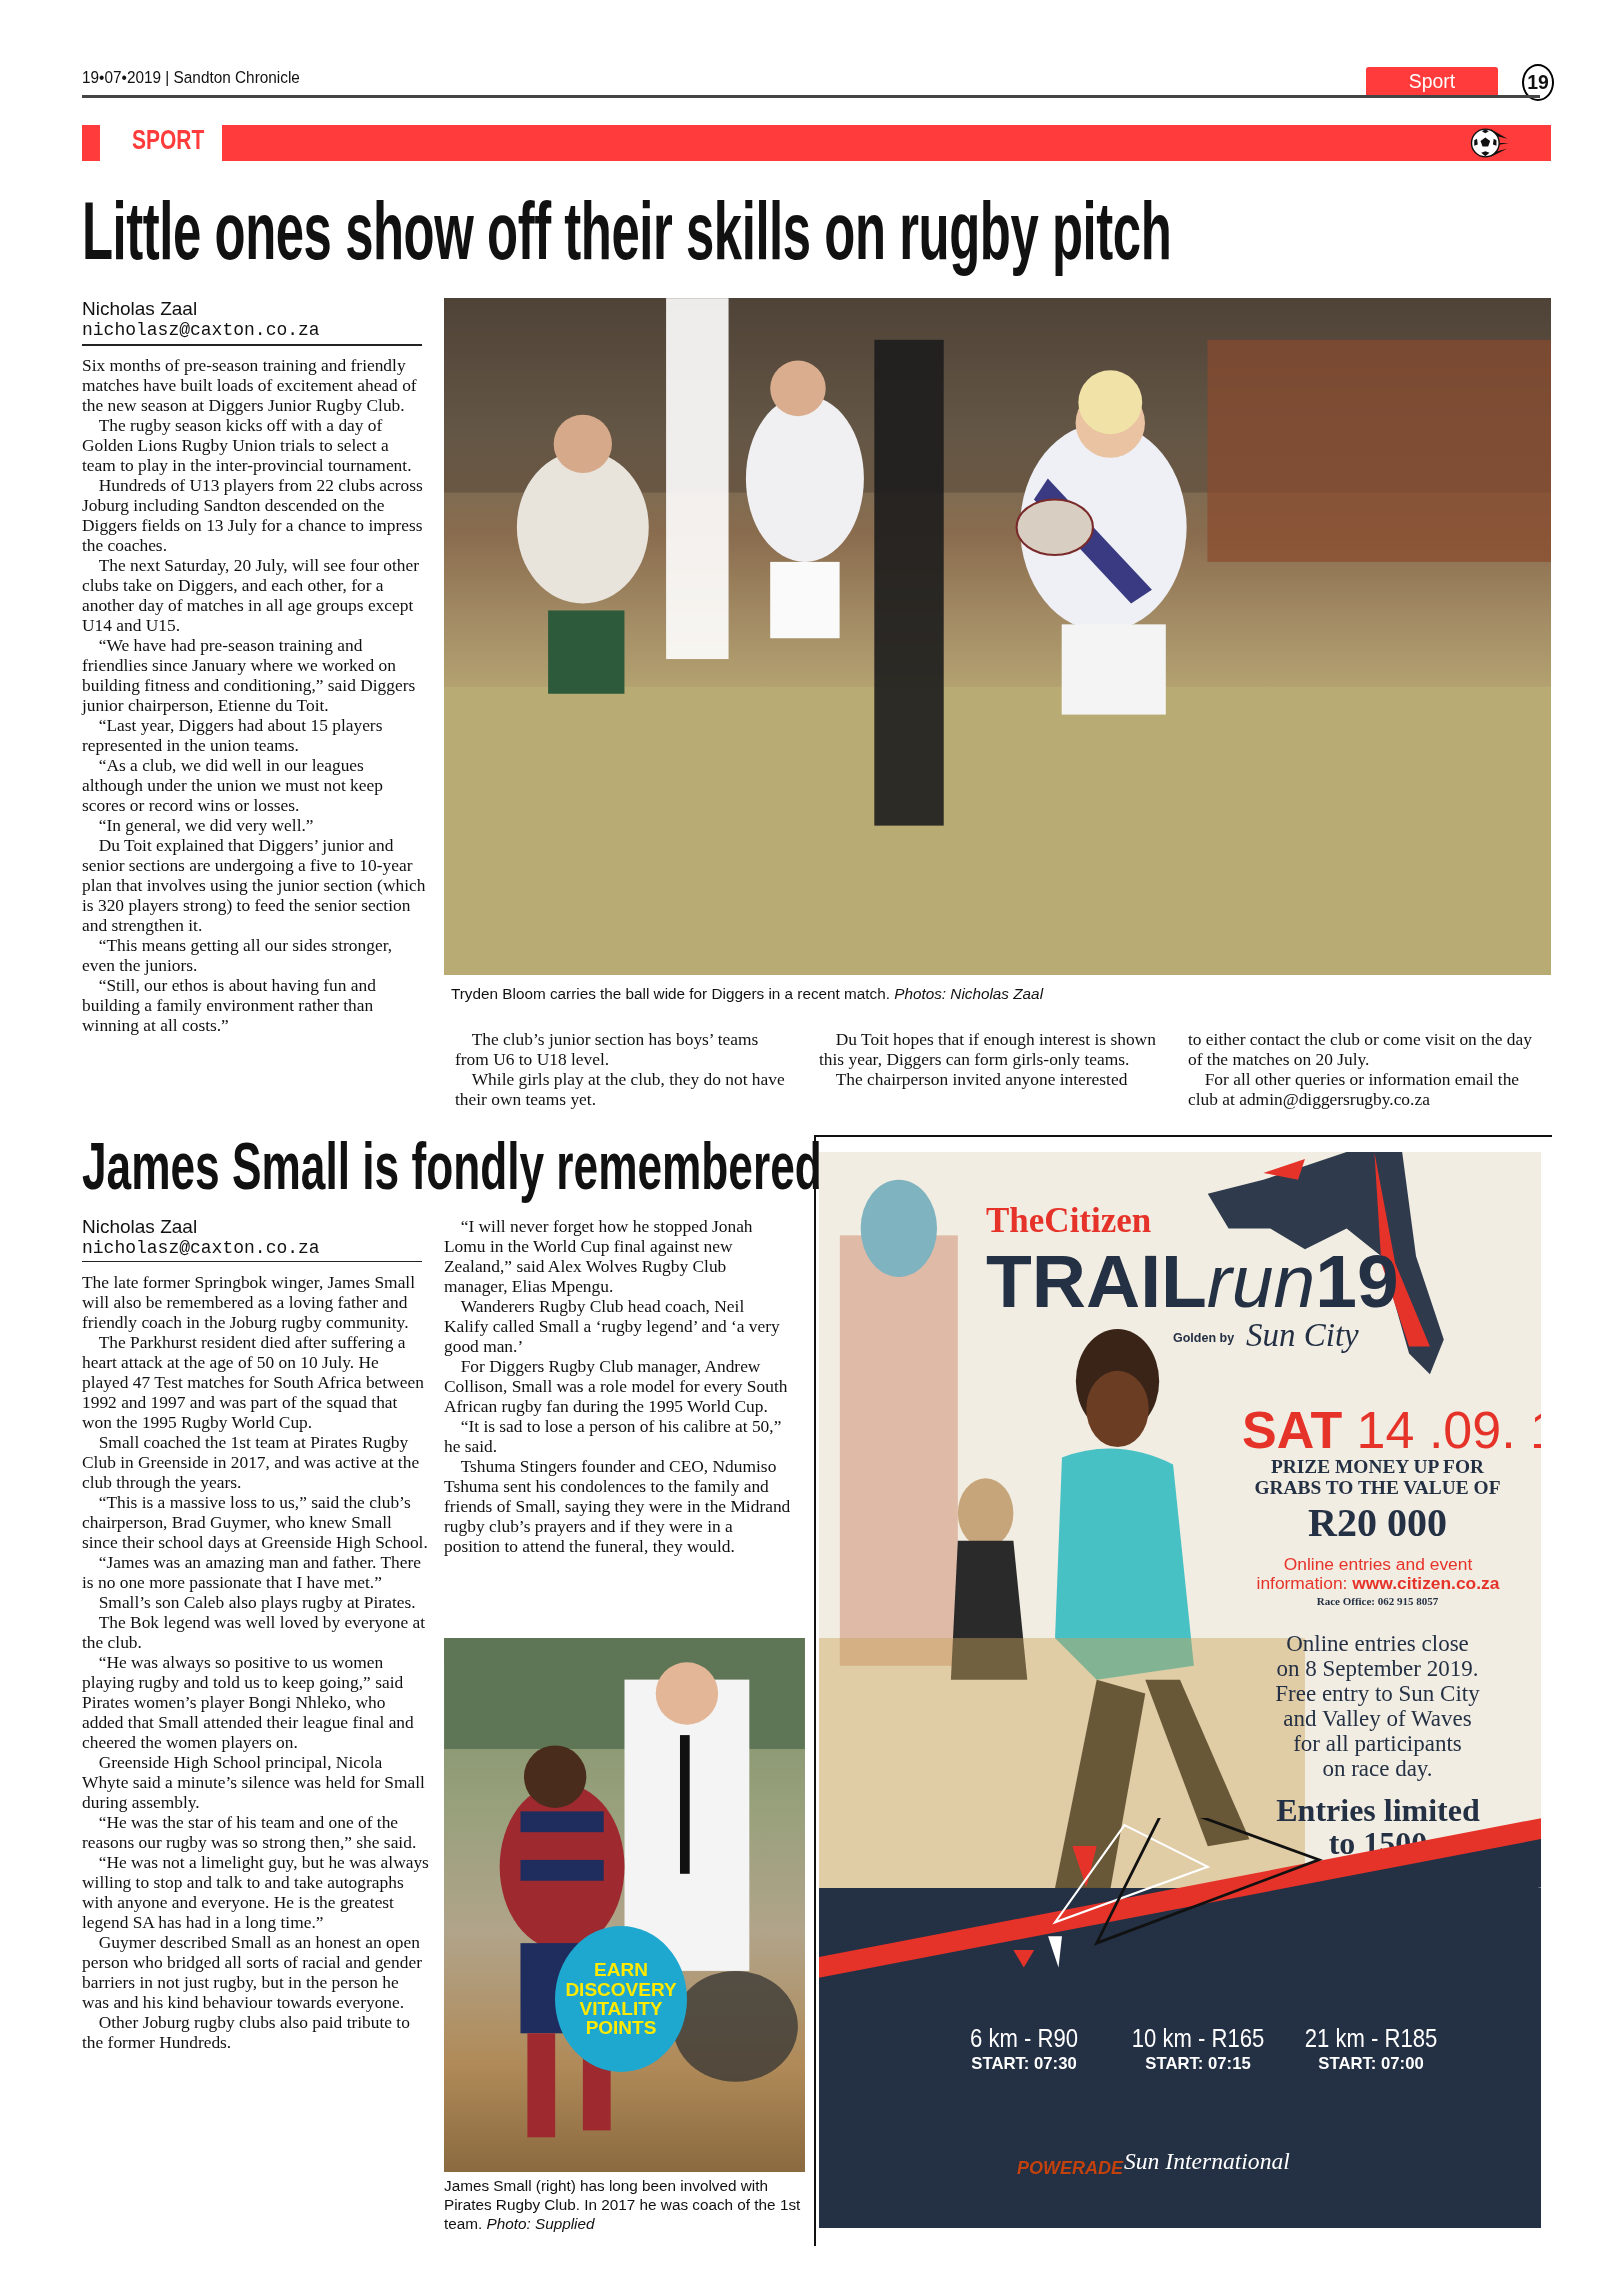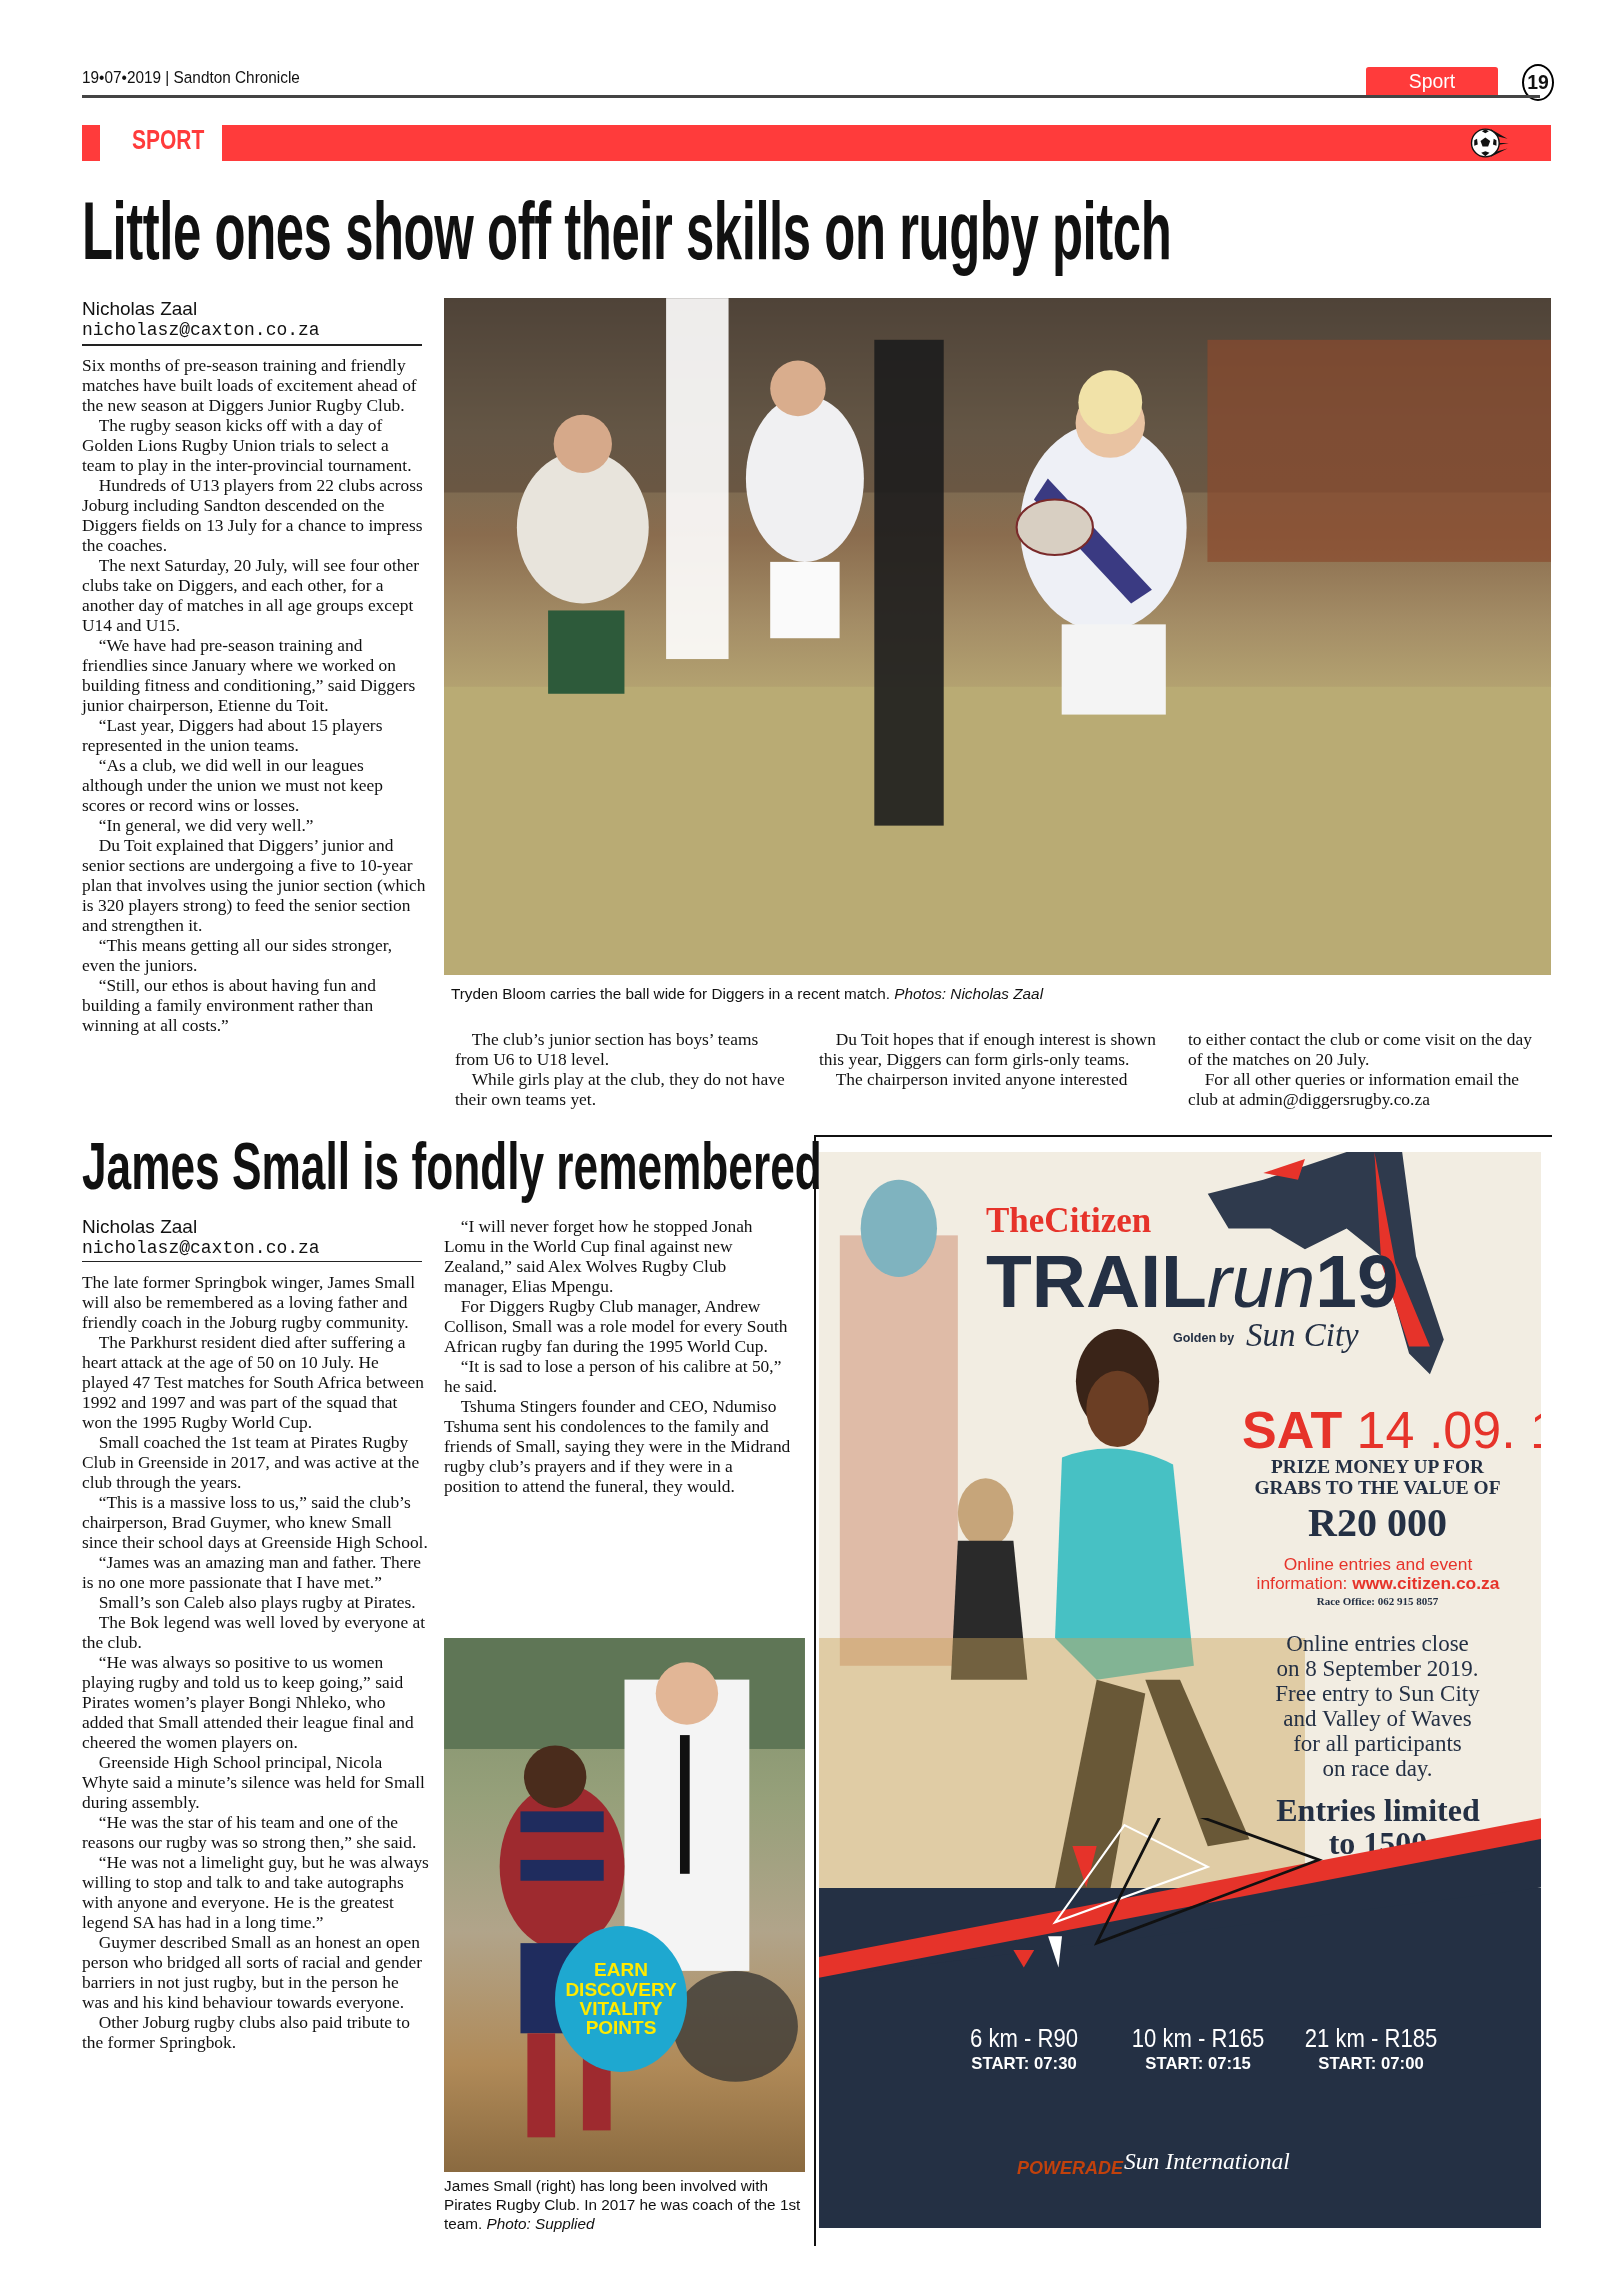--- a/index.html
+++ b/index.html
@@ -139,25 +139,26 @@
   <p>Small coached the 1st team at Pirates Rugby Club in Greenside in 2017, and was active at the club through the years.</p>
   <p>“This is a massive loss to us,” said the club’s chairperson, Brad Guymer, who knew Small since their school days at Greenside High School.</p>
   <p>“James was an amazing man and father. There is no one more passionate that I have met.”</p>
   <p>Small’s son Caleb also plays rugby at Pirates.</p>
   <p>The Bok legend was well loved by everyone at the club.</p>
   <p>“He was always so positive to us women playing rugby and told us to keep going,” said Pirates women’s player Bongi Nhleko, who added that Small attended their league final and cheered the women players on.</p>
   <p>Greenside High School principal, Nicola Whyte said a minute’s silence was held for Small during assembly.</p>
   <p>“He was the star of his team and one of the reasons our rugby was so strong then,” she said.</p>
   <p>“He was not a limelight guy, but he was always willing to stop and talk to and take autographs with anyone and everyone. He is the greatest legend SA has had in a long time.”</p>
   <p>Guymer described Small as an honest an open person who bridged all sorts of racial and gender barriers in not just rugby, but in the person he was and his kind behaviour towards everyone.</p>
-  <p>Other Joburg rugby clubs also paid tribute to the former Springbok.</p>
+  <p>Other Joburg rugby clubs also paid tribute to the former Hundreds.</p>
 </div>
 
 <div class="abs col" style="left:444px;top:1216px;width:347px;">
   <p>“I will never forget how he stopped Jonah Lomu in the World Cup final against new Zealand,” said Alex Wolves Rugby Club manager, Elias Mpengu.</p>
+  <p>Wanderers Rugby Club head coach, Neil Kalify called Small a ‘rugby legend’ and ‘a very good man.’</p>
   <p>For Diggers Rugby Club manager, Andrew Collison, Small was a role model for every South African rugby fan during the 1995 World Cup.</p>
   <p>“It is sad to lose a person of his calibre at 50,” he said.</p>
   <p>Tshuma Stingers founder and CEO, Ndumiso Tshuma sent his condolences to the family and friends of Small, saying they were in the Midrand rugby club’s prayers and if they were in a position to attend the funeral, they would.</p>
 </div>
 
 <div class="abs photo2">
   <svg width="361" height="534" viewBox="0 0 520 770">
     <rect x="0" y="0" width="520" height="160" fill="#5f7656"></rect>
     <rect x="260" y="60" width="180" height="420" fill="#f4f4f4"></rect>
     <circle cx="350" cy="80" r="45" fill="#e2b696"></circle>

